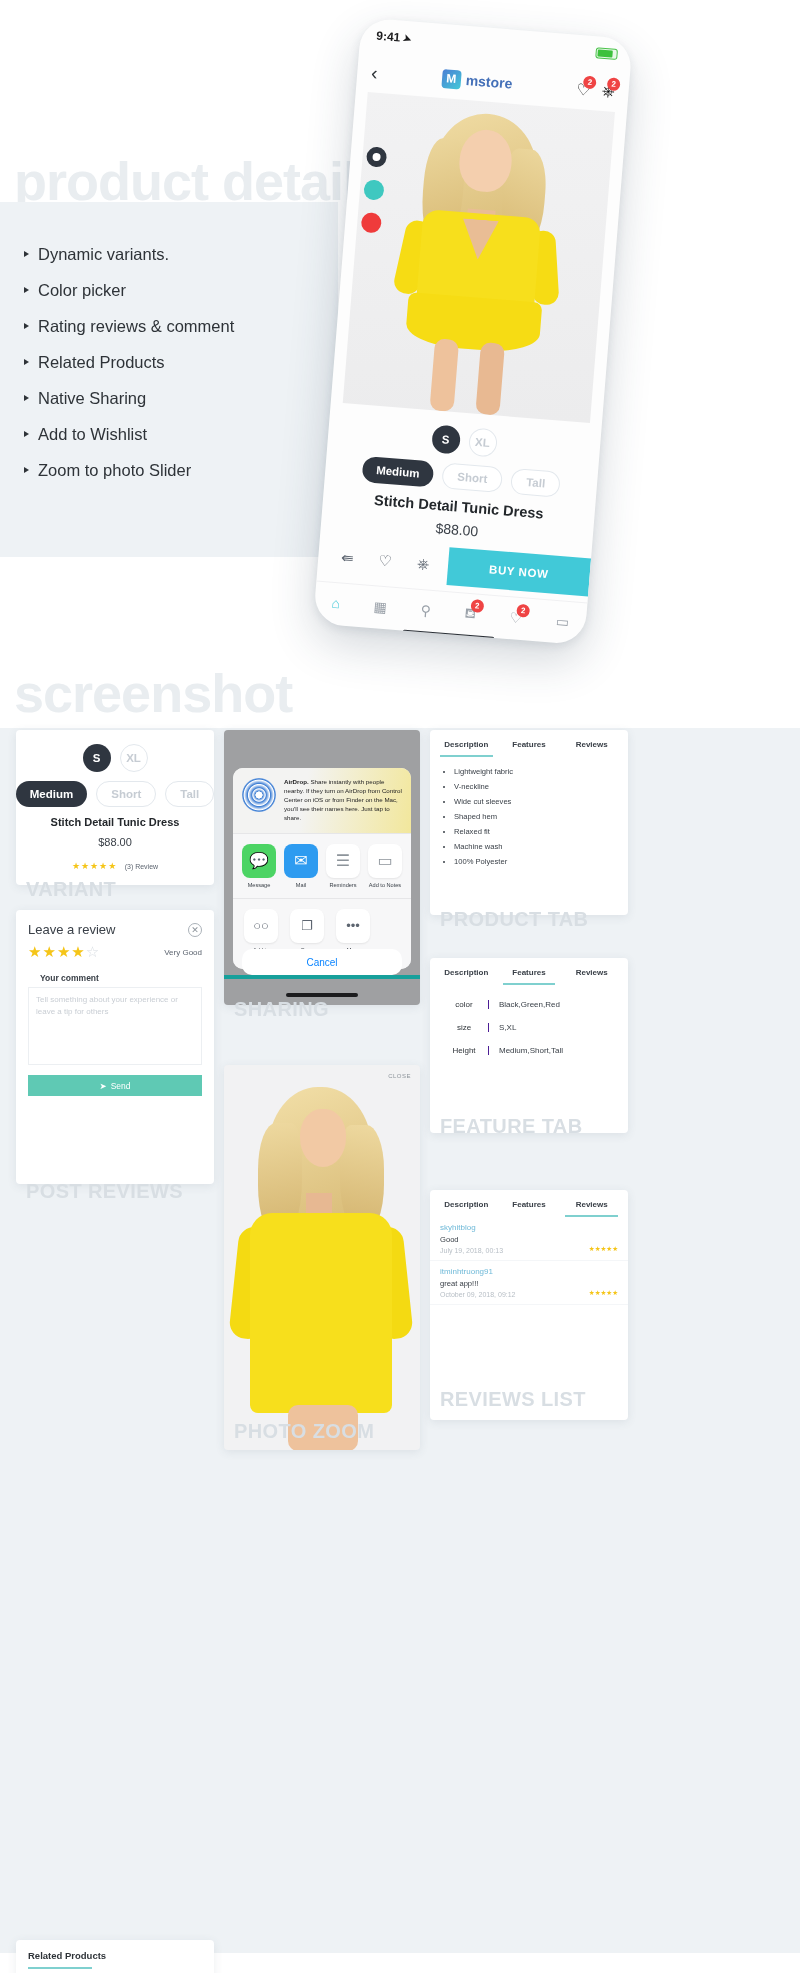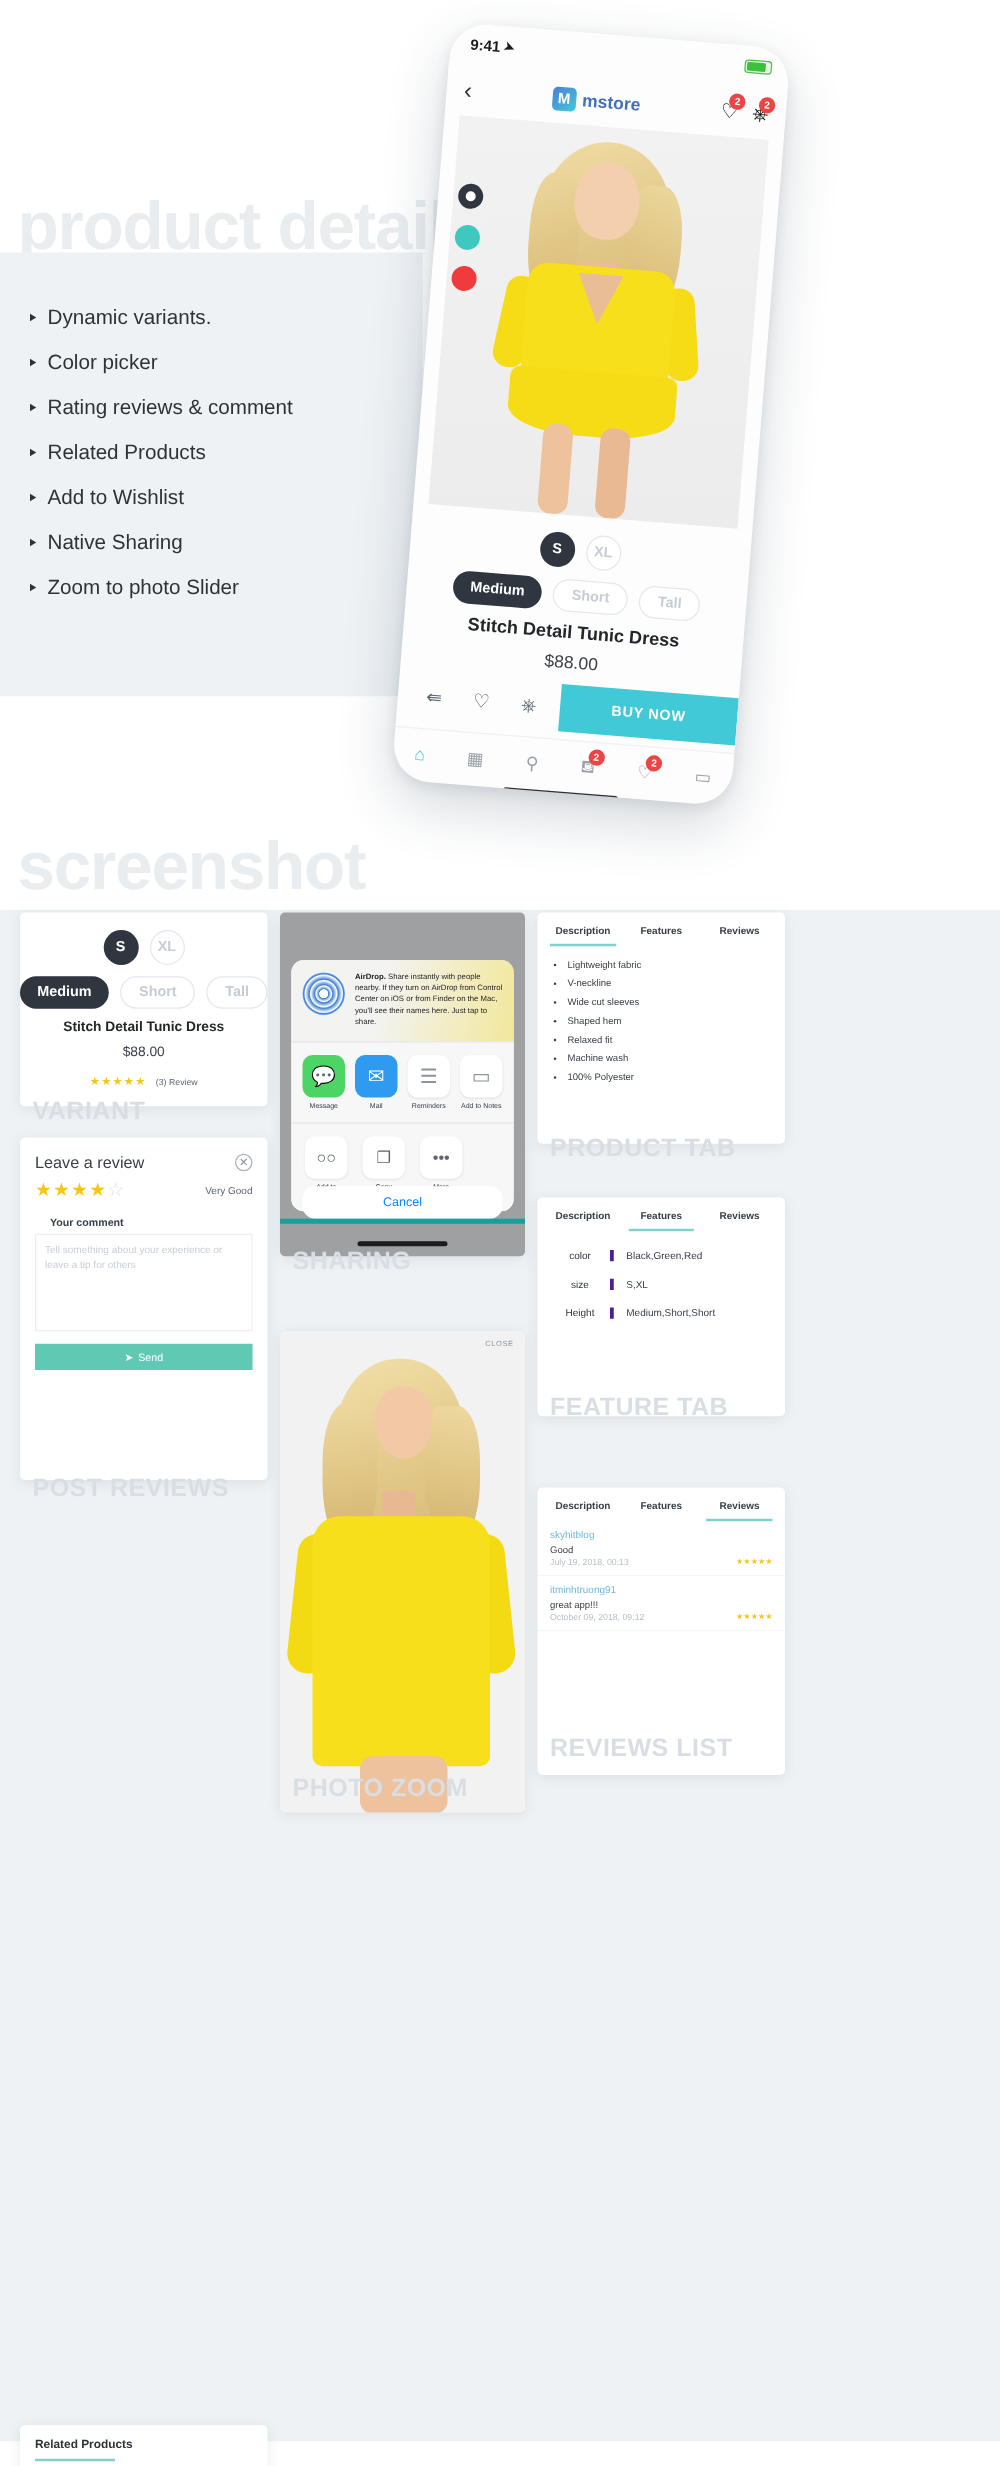--- a/index.html
+++ b/index.html
@@ -267,21 +267,21 @@
          color:#3a4048; padding-bottom:6px; }
   .tab.on { border-bottom:2px solid #7fd0cf; }
   .bullets { padding:10px 10px 0 24px; }
   .bullets li { font-size:7.6px; color:#3a4048; margin-bottom:6px; list-style:disc; }
 
   
   #card-ftab { left:430px; top:248px; width:198px; height:175px; }
   .ftable { padding:8px 10px 0; }
   .frow { display:flex; align-items:center; padding:7px 0; }
   .fkey { width:48px; font-size:8px; font-weight:normal; color:#2e3338; text-align:center; }
-  .fval { flex:1; font-size:8px; color:#3a4048; border-left:3px solid #4c1d95;
+  .fval { flex:1; font-size:8px; color:#3a4048; border-left:1px solid #4c1d95;
           padding-left:10px; }
 
   
   #card-rlist { left:430px; top:480px; width:198px; height:230px; }
   .rv { padding:6px 10px 6px; position:relative; border-bottom:1px solid #f4f6f8; }
   .rv-user { font-size:8px; color:#6fb9d8; }
   .rv-body { font-size:7.6px; color:#3a4048; margin-top:3px; }
   .rv-date { font-size:7px; color:#b7bec5; margin-top:3px; }
   .rv-stars{ position:absolute; right:10px; bottom:7px; font-size:6.5px; color:#f5c518; }
 </style>
@@ -307,25 +307,25 @@
           <div class="feature-item">
             <span class="tri"></span>
             <span>Rating reviews &amp; comment</span>
           </div>
           <div class="feature-item">
             <span class="tri"></span>
             <span>Related Products</span>
           </div>
           <div class="feature-item">
             <span class="tri"></span>
+            <span>Native Sharing</span>
+          </div>
+          <div class="feature-item">
+            <span class="tri"></span>
             <span>Add to Wishlist</span>
-          </div>
-          <div class="feature-item">
-            <span class="tri"></span>
-            <span>Native Sharing</span>
           </div>
           <div class="feature-item">
             <span class="tri"></span>
             <span>Zoom to photo Slider</span>
           </div>
         </div>
     </div>
 
     <div class="phone-wrap">
       <div class="phone">
@@ -550,21 +550,21 @@
           <div class="frow">
             <span class="fkey">color</span>
             <span class="fval">Black,Green,Red</span>
           </div>
           <div class="frow">
             <span class="fkey">size</span>
             <span class="fval">S,XL</span>
           </div>
           <div class="frow">
             <span class="fkey">Height</span>
-            <span class="fval">Medium,Short,Short</span>
+            <span class="fval">Medium,Short,Tall</span>
           </div>
         </div>
     </div>
     <div class="card-label" style="left:440px; top:405px;text-align:right;">FEATURE TAB</div>
 
     <div class="card" id="card-rlist">
       <div class="tabs" id="rl-tabs">
           <div class="tab">Description</div>
           <div class="tab">Features</div>
           <div class="tab on">Reviews</div>

